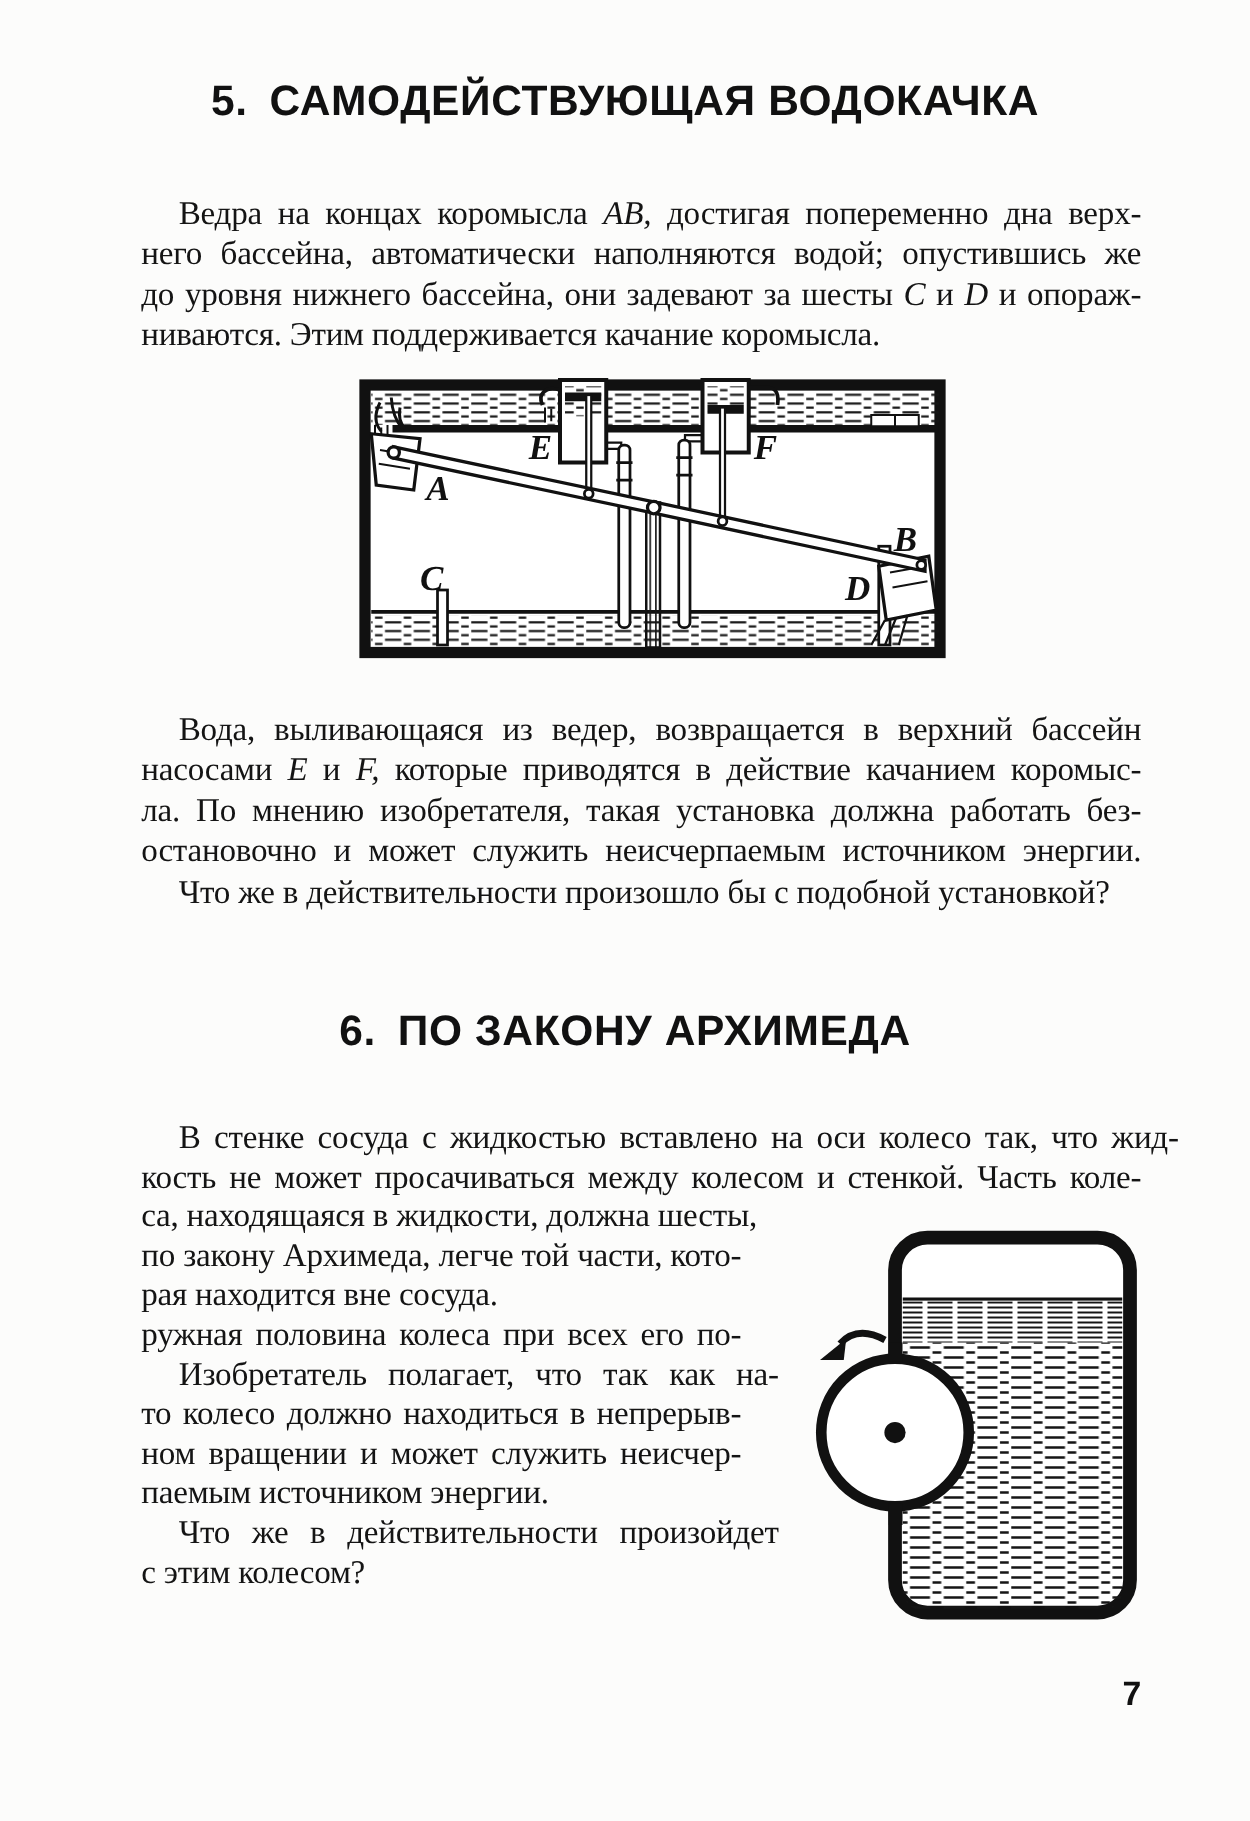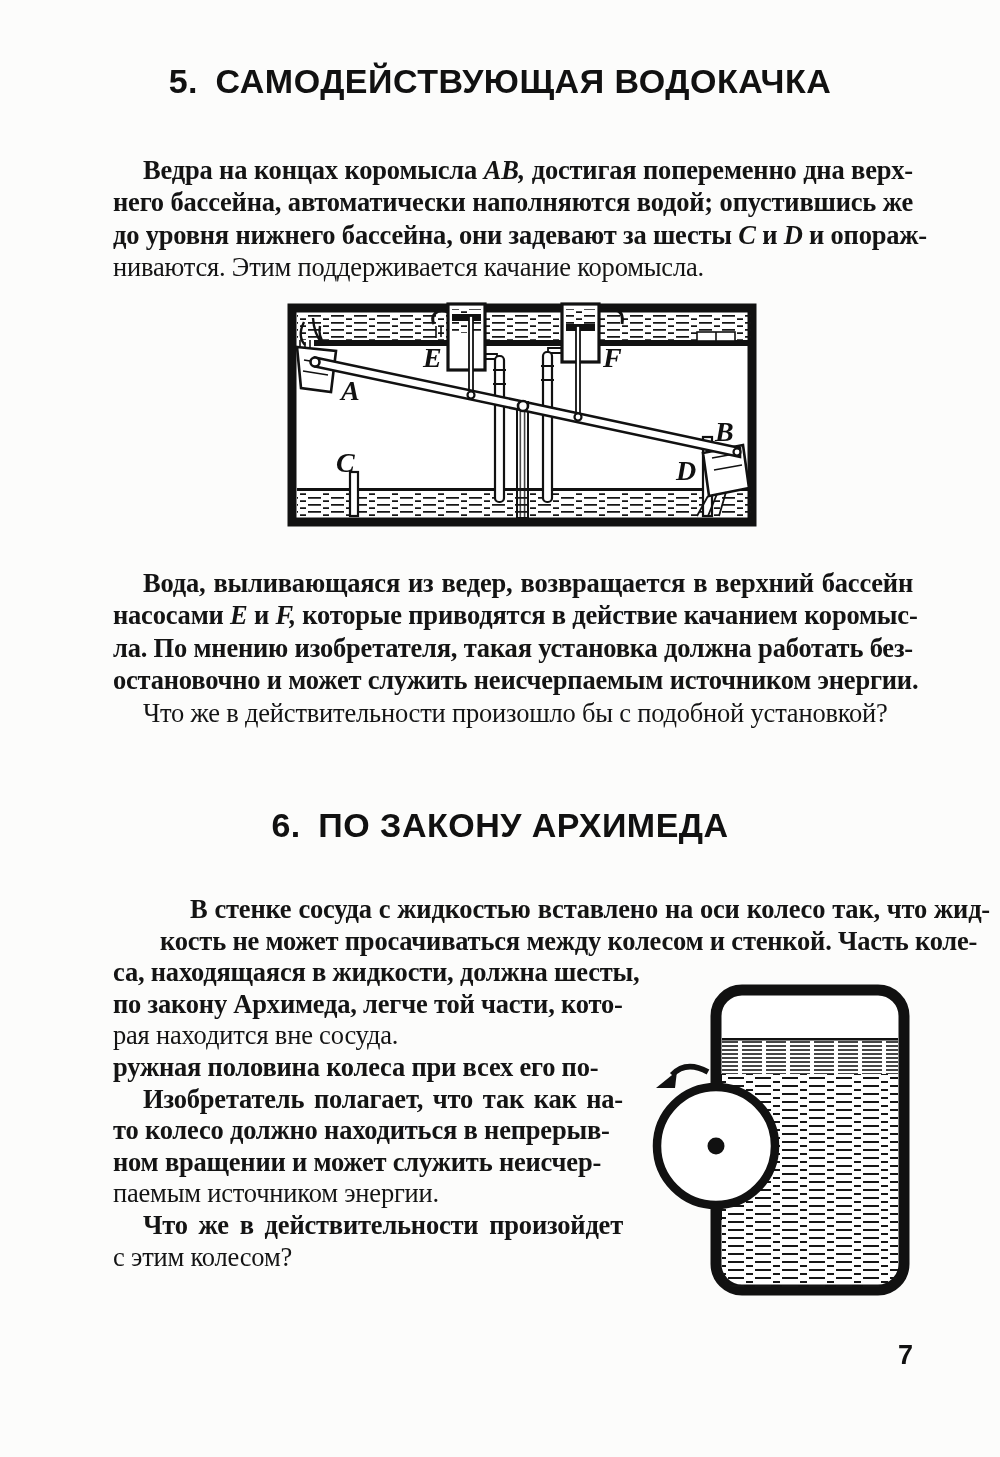--- a/index.html
+++ b/index.html
@@ -14,22 +14,22 @@
     left:0;top:0;width:1000px;text-align:center;
     font-family:"Liberation Sans", sans-serif;
     font-weight:bold;font-size:34px;letter-spacing:.5px;
     white-space:nowrap;color:#111;
   }
   .textblock{left:113px;width:800px;font-size:26.5px;letter-spacing:-0.2px;}
   .textblock .line{
     line-height:32.4px;white-space:nowrap;height:32.4px;
   }
   #s6-block .line{line-height:31.6px;height:31.6px;width:480px;}
-  #s6-block .line.w{width:800px;margin-left:47px;}
-  .line.just{text-align:justify;text-align-last:justify;font-weight:bold;}
+  #s6-block .line.w{width:800px;}
+  .line.just{text-align:justify;text-align-last:justify;}
   .line.ind{padding-left:30px;}
   .line em{font-style:italic;}
   #page-number{
     left:840px;top:1340px;width:73px;text-align:right;
     font-family:"Liberation Sans", sans-serif;
     font-weight:bold;font-size:27px;color:#111;
   }
   figure{margin:0;padding:0;}
   svg text.flab{
     font-family:"Liberation Serif", serif;

